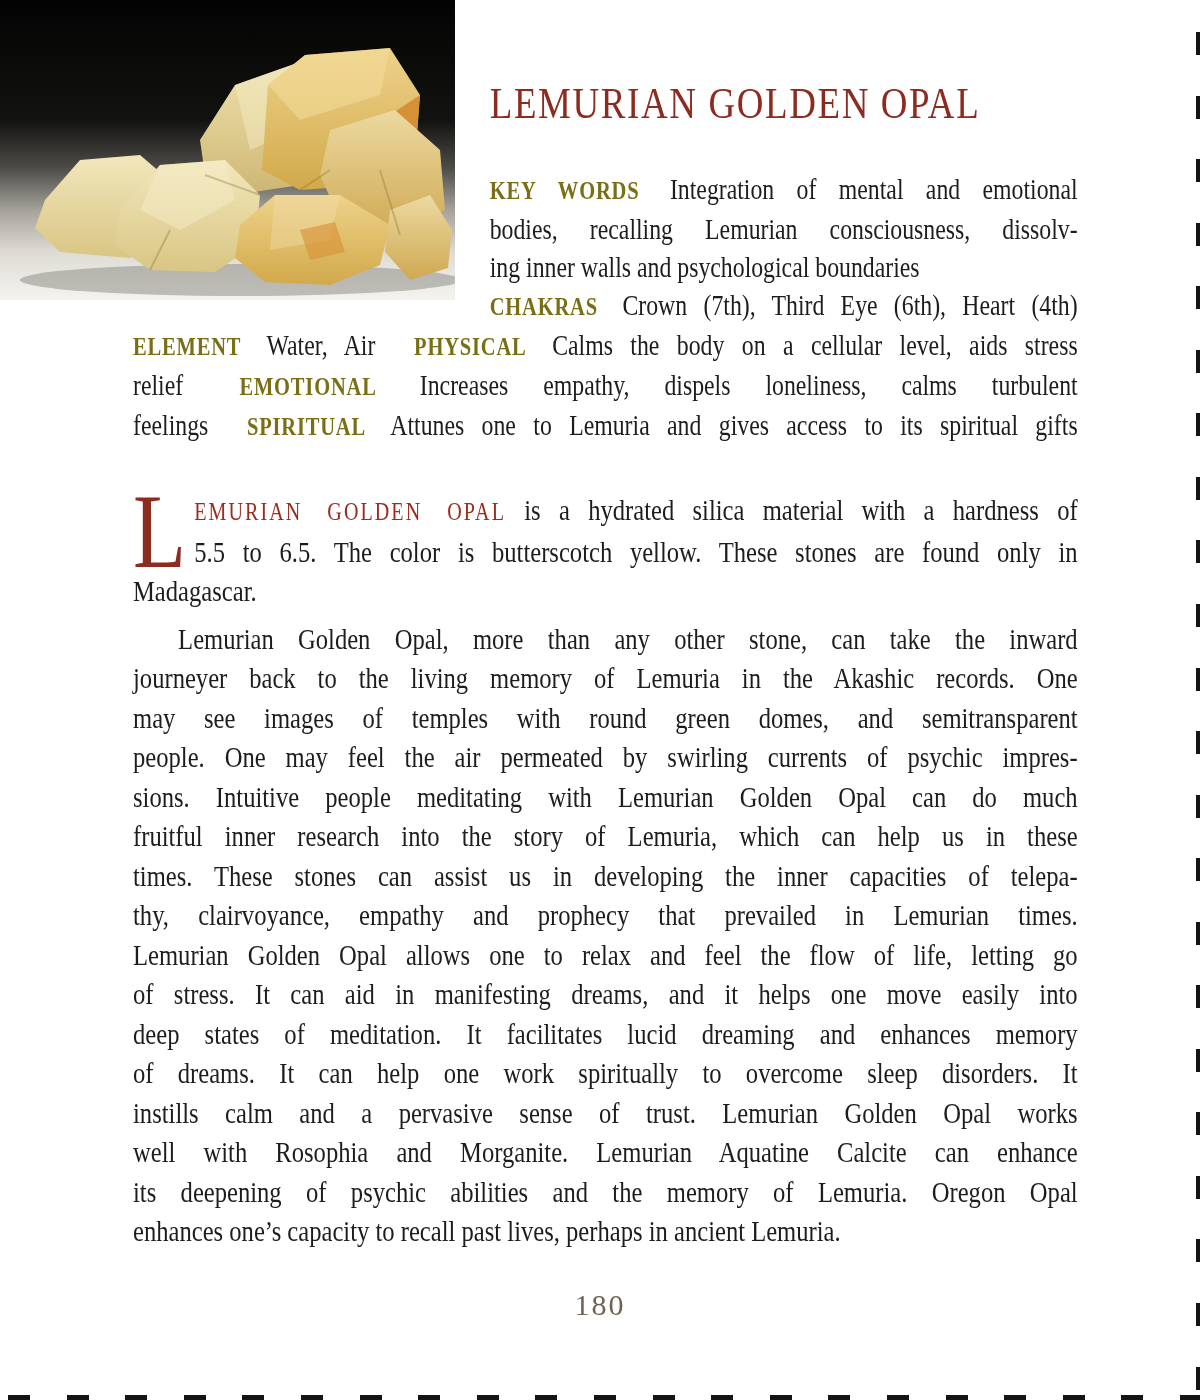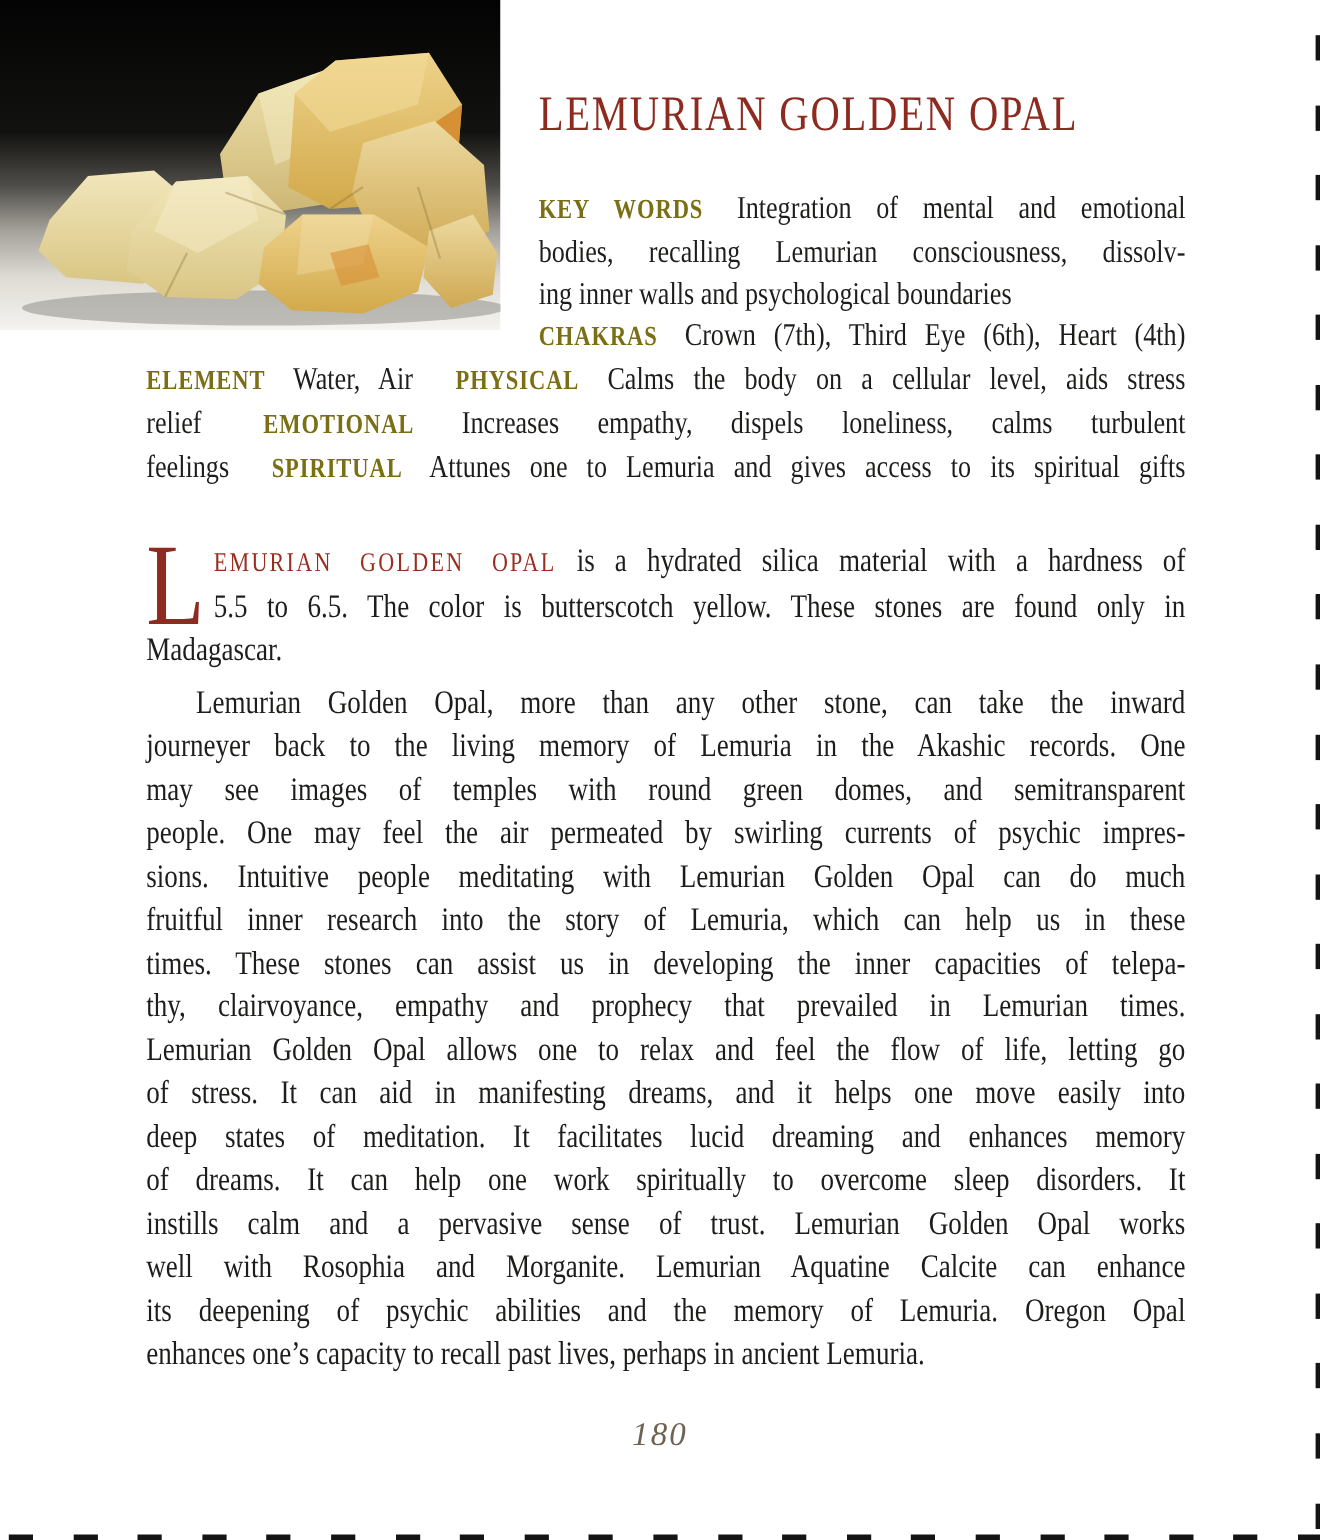--- a/index.html
+++ b/index.html
@@ -43,21 +43,21 @@
     font-size:106px; line-height:78px; height:78px;
     margin:3px 10px 0 0;
   }
   .runin {
     color:var(--runin-red,#9b2d1f); font-size:24.5px;
     letter-spacing:2.5px; word-spacing:7px;
   }
 
   .pagenum {
     position:absolute; left:0; top:1288px; width:1200px; text-align:center;
-    font-size:30px; letter-spacing:2px; color:var(--pagenum-brown,#6f6250);font-style:italic;
+    font-size:30px; letter-spacing:2px; color:var(--pagenum-brown,#6f6250);
   }
 
   
   .trim { position:absolute; background:#141414; }
   .trim-r { width:4px; height:23px; left:1196px; }
   .trim-b { width:22px; height:5px; top:1395px; }
 </style>
 </head>
 <body>
 

